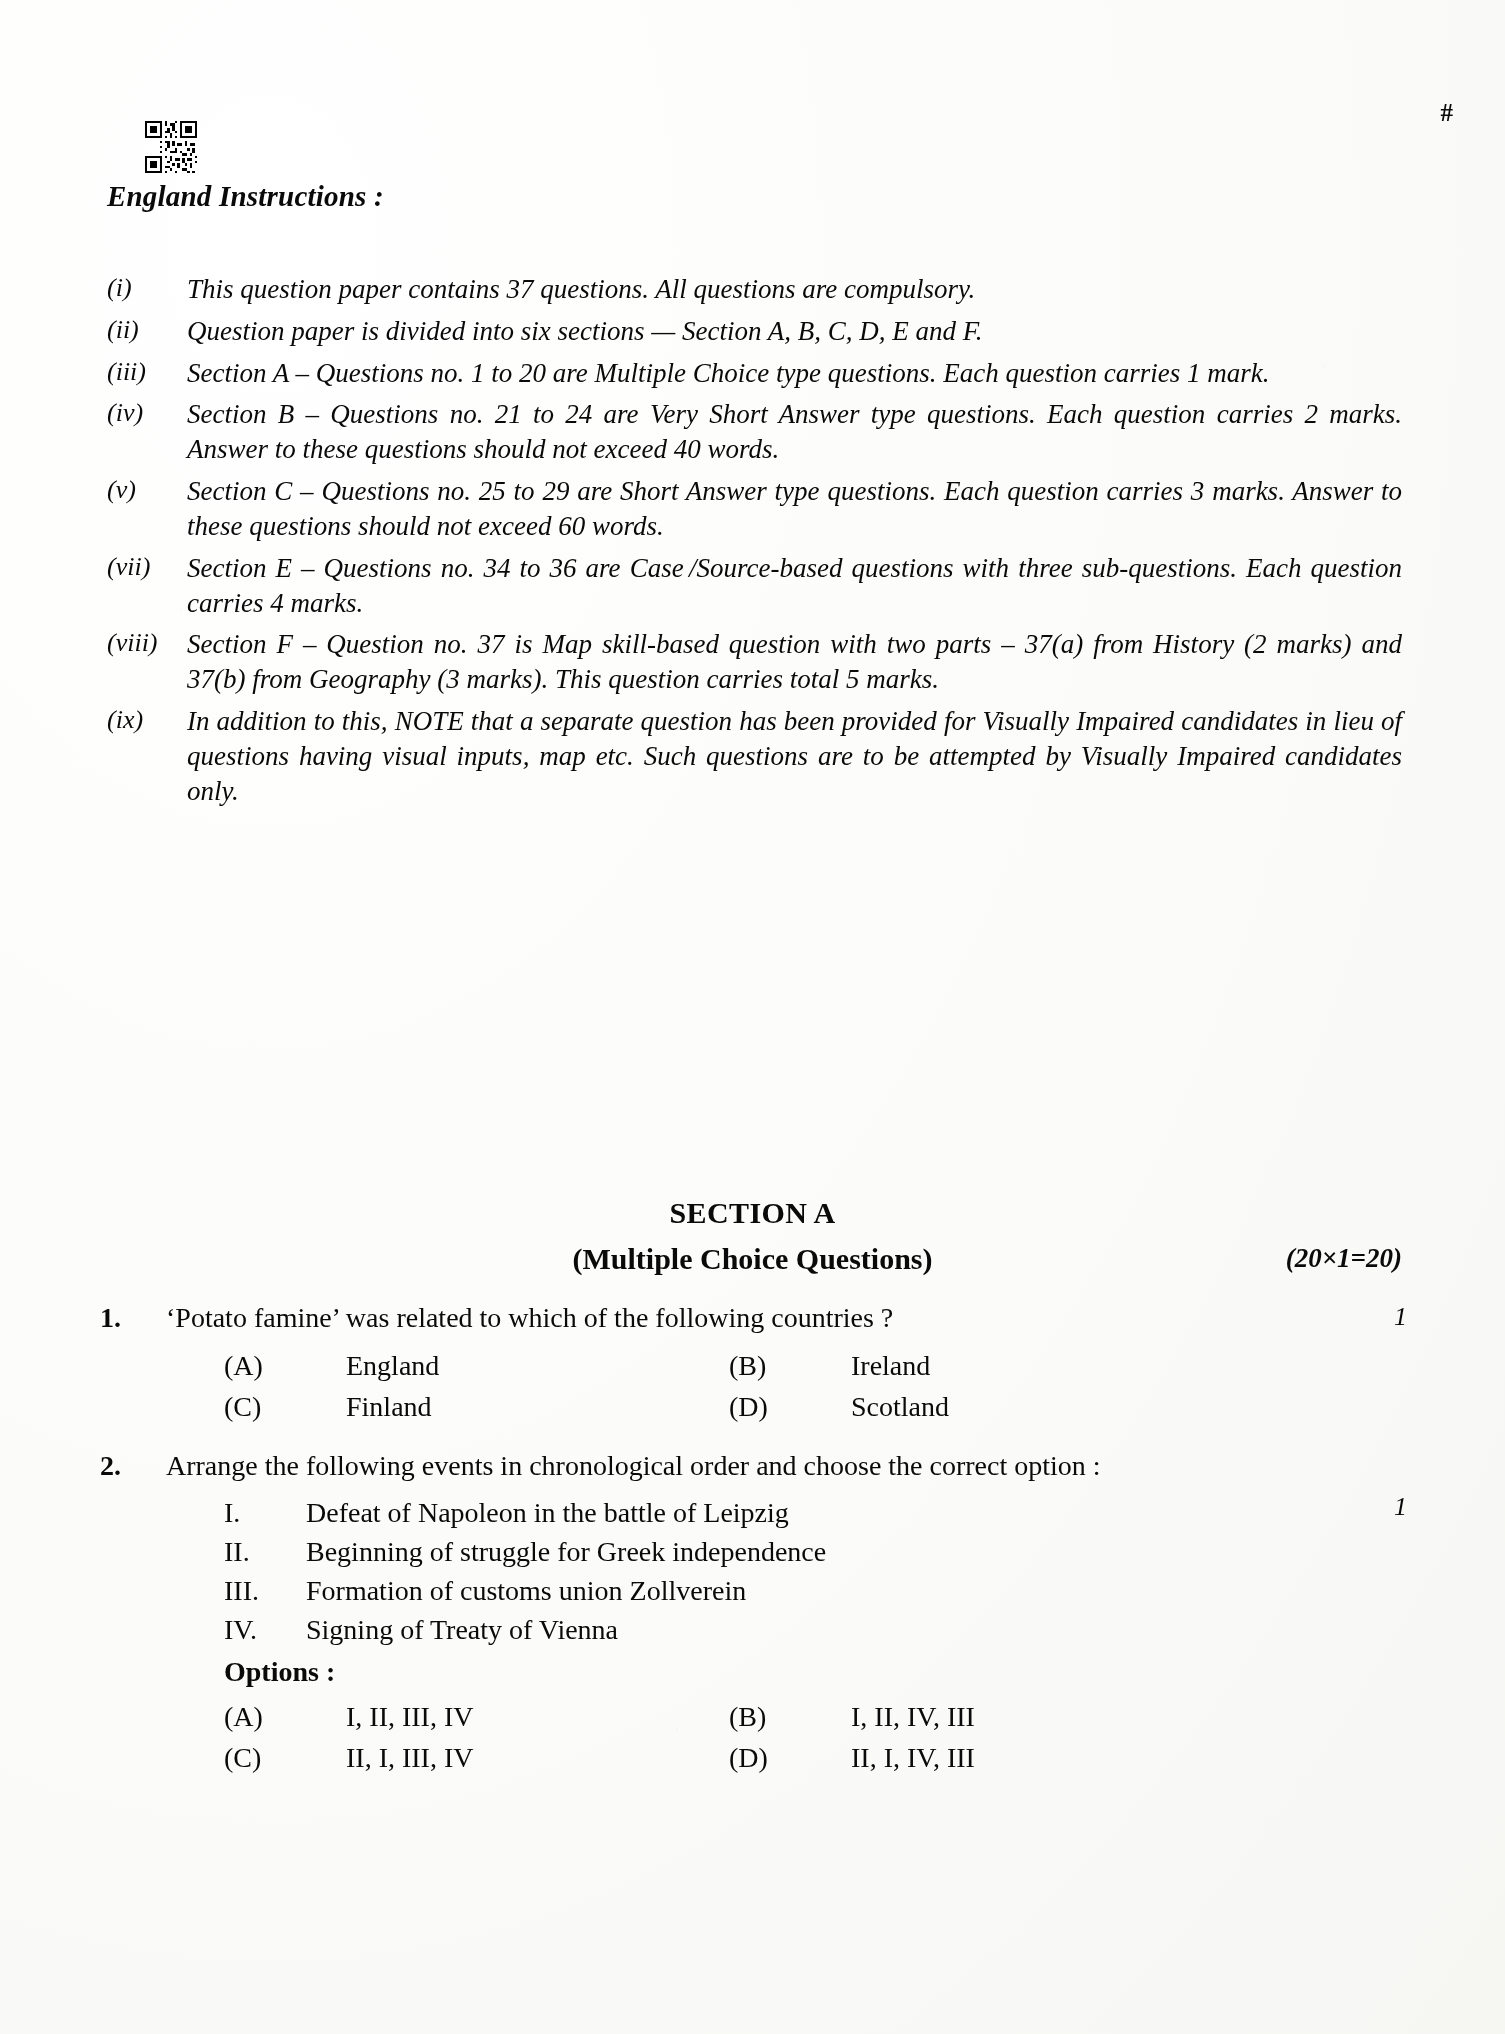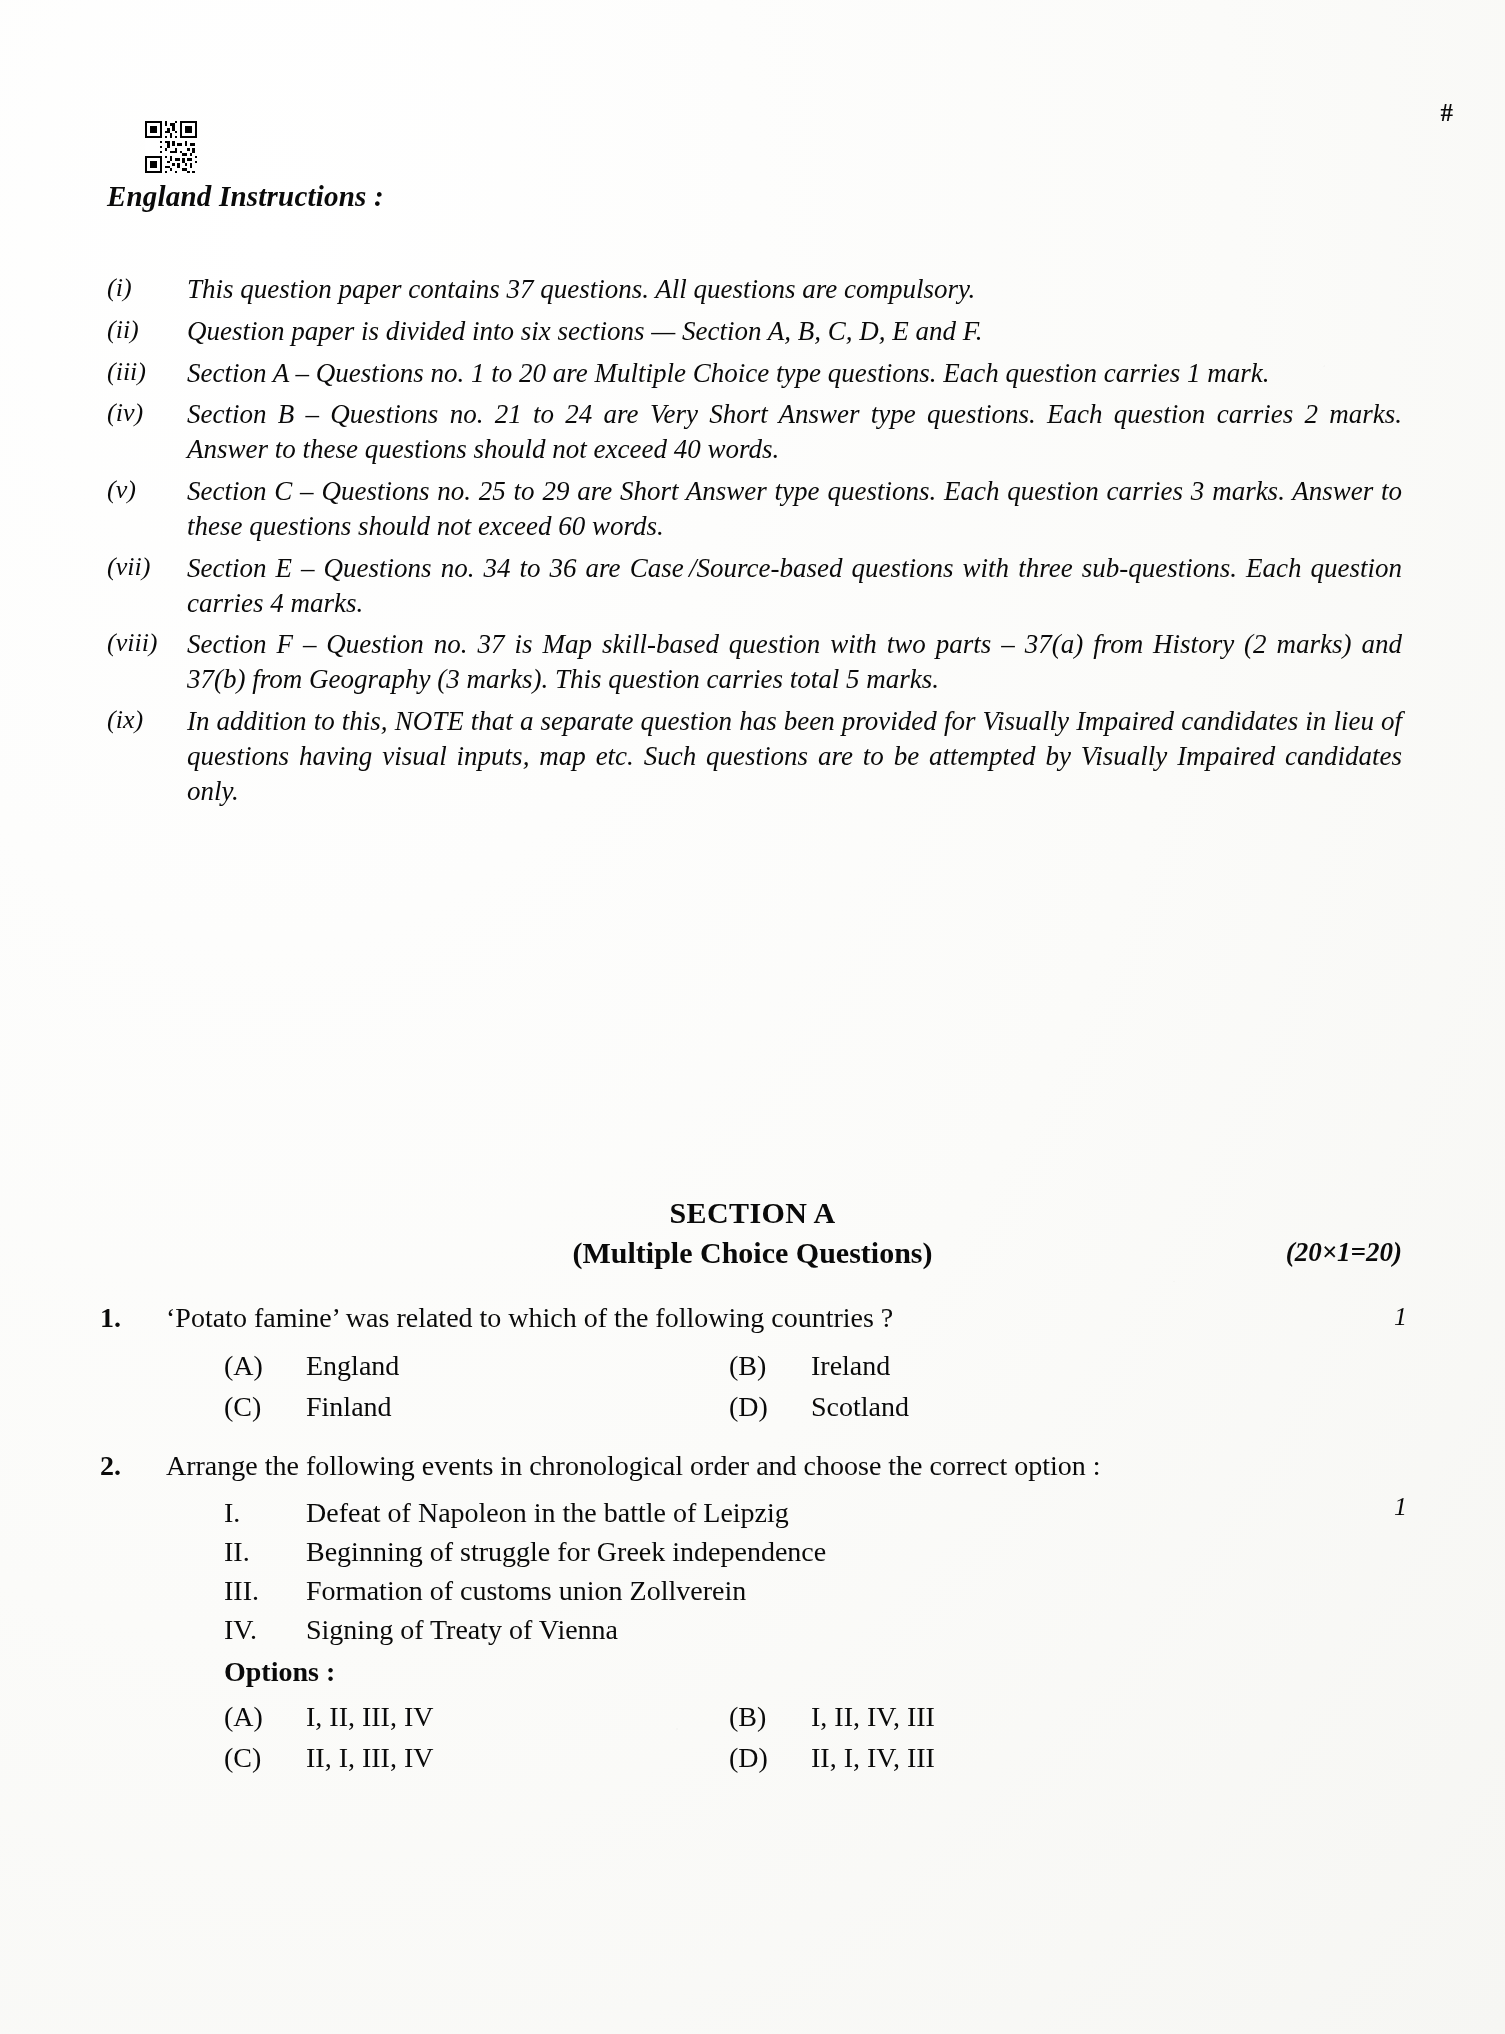--- a/index.html
+++ b/index.html
@@ -73,21 +73,21 @@
   }
   .itext b { font-weight:400; }
 
   
   .sec-wrap { position:absolute; left:0; top:1196px; width:1505px; }
   .sec-a {
     text-align:center; font-size:30px; font-weight:700;
     letter-spacing:.4px;
   }
   .sec-mcq-row {
-    position:relative; margin-top:6px; height:40px;
+    position:relative; margin-top:12px; height:40px;
   }
   .sec-mcq {
     text-align:center; font-size:30px; font-weight:700;
   }
   .sec-marks {
     position:absolute; right:103px; top:1px;
     font-size:27px; font-style:italic; font-weight:700;
   }
 
   
@@ -111,21 +111,21 @@
 
   .opt-grid {
     display:grid;
     grid-template-columns: 505px 1fr;
     row-gap:9px;
     margin-top:13px;
     padding-left:58px;
   }
   .opt { display:flex; align-items:flex-start; font-size:28px; }
   .opt .lbl { width:82px; flex:0 0 82px; }
-  .opt .val { flex:1 1 auto; }
+  .opt .val { flex:1 1 auto;margin-left:40px; }
 
   .roman-list { margin-top:12px; padding-left:58px; }
   .rrow { display:flex; align-items:flex-start; margin-bottom:7px; font-size:28px; }
   .rrow .rlbl { width:82px; flex:0 0 82px; }
   .rrow .rval { flex:1 1 auto; }
 
   .opts-label {
     margin-top:10px; padding-left:58px;
     font-size:28px; font-weight:700;
   }

